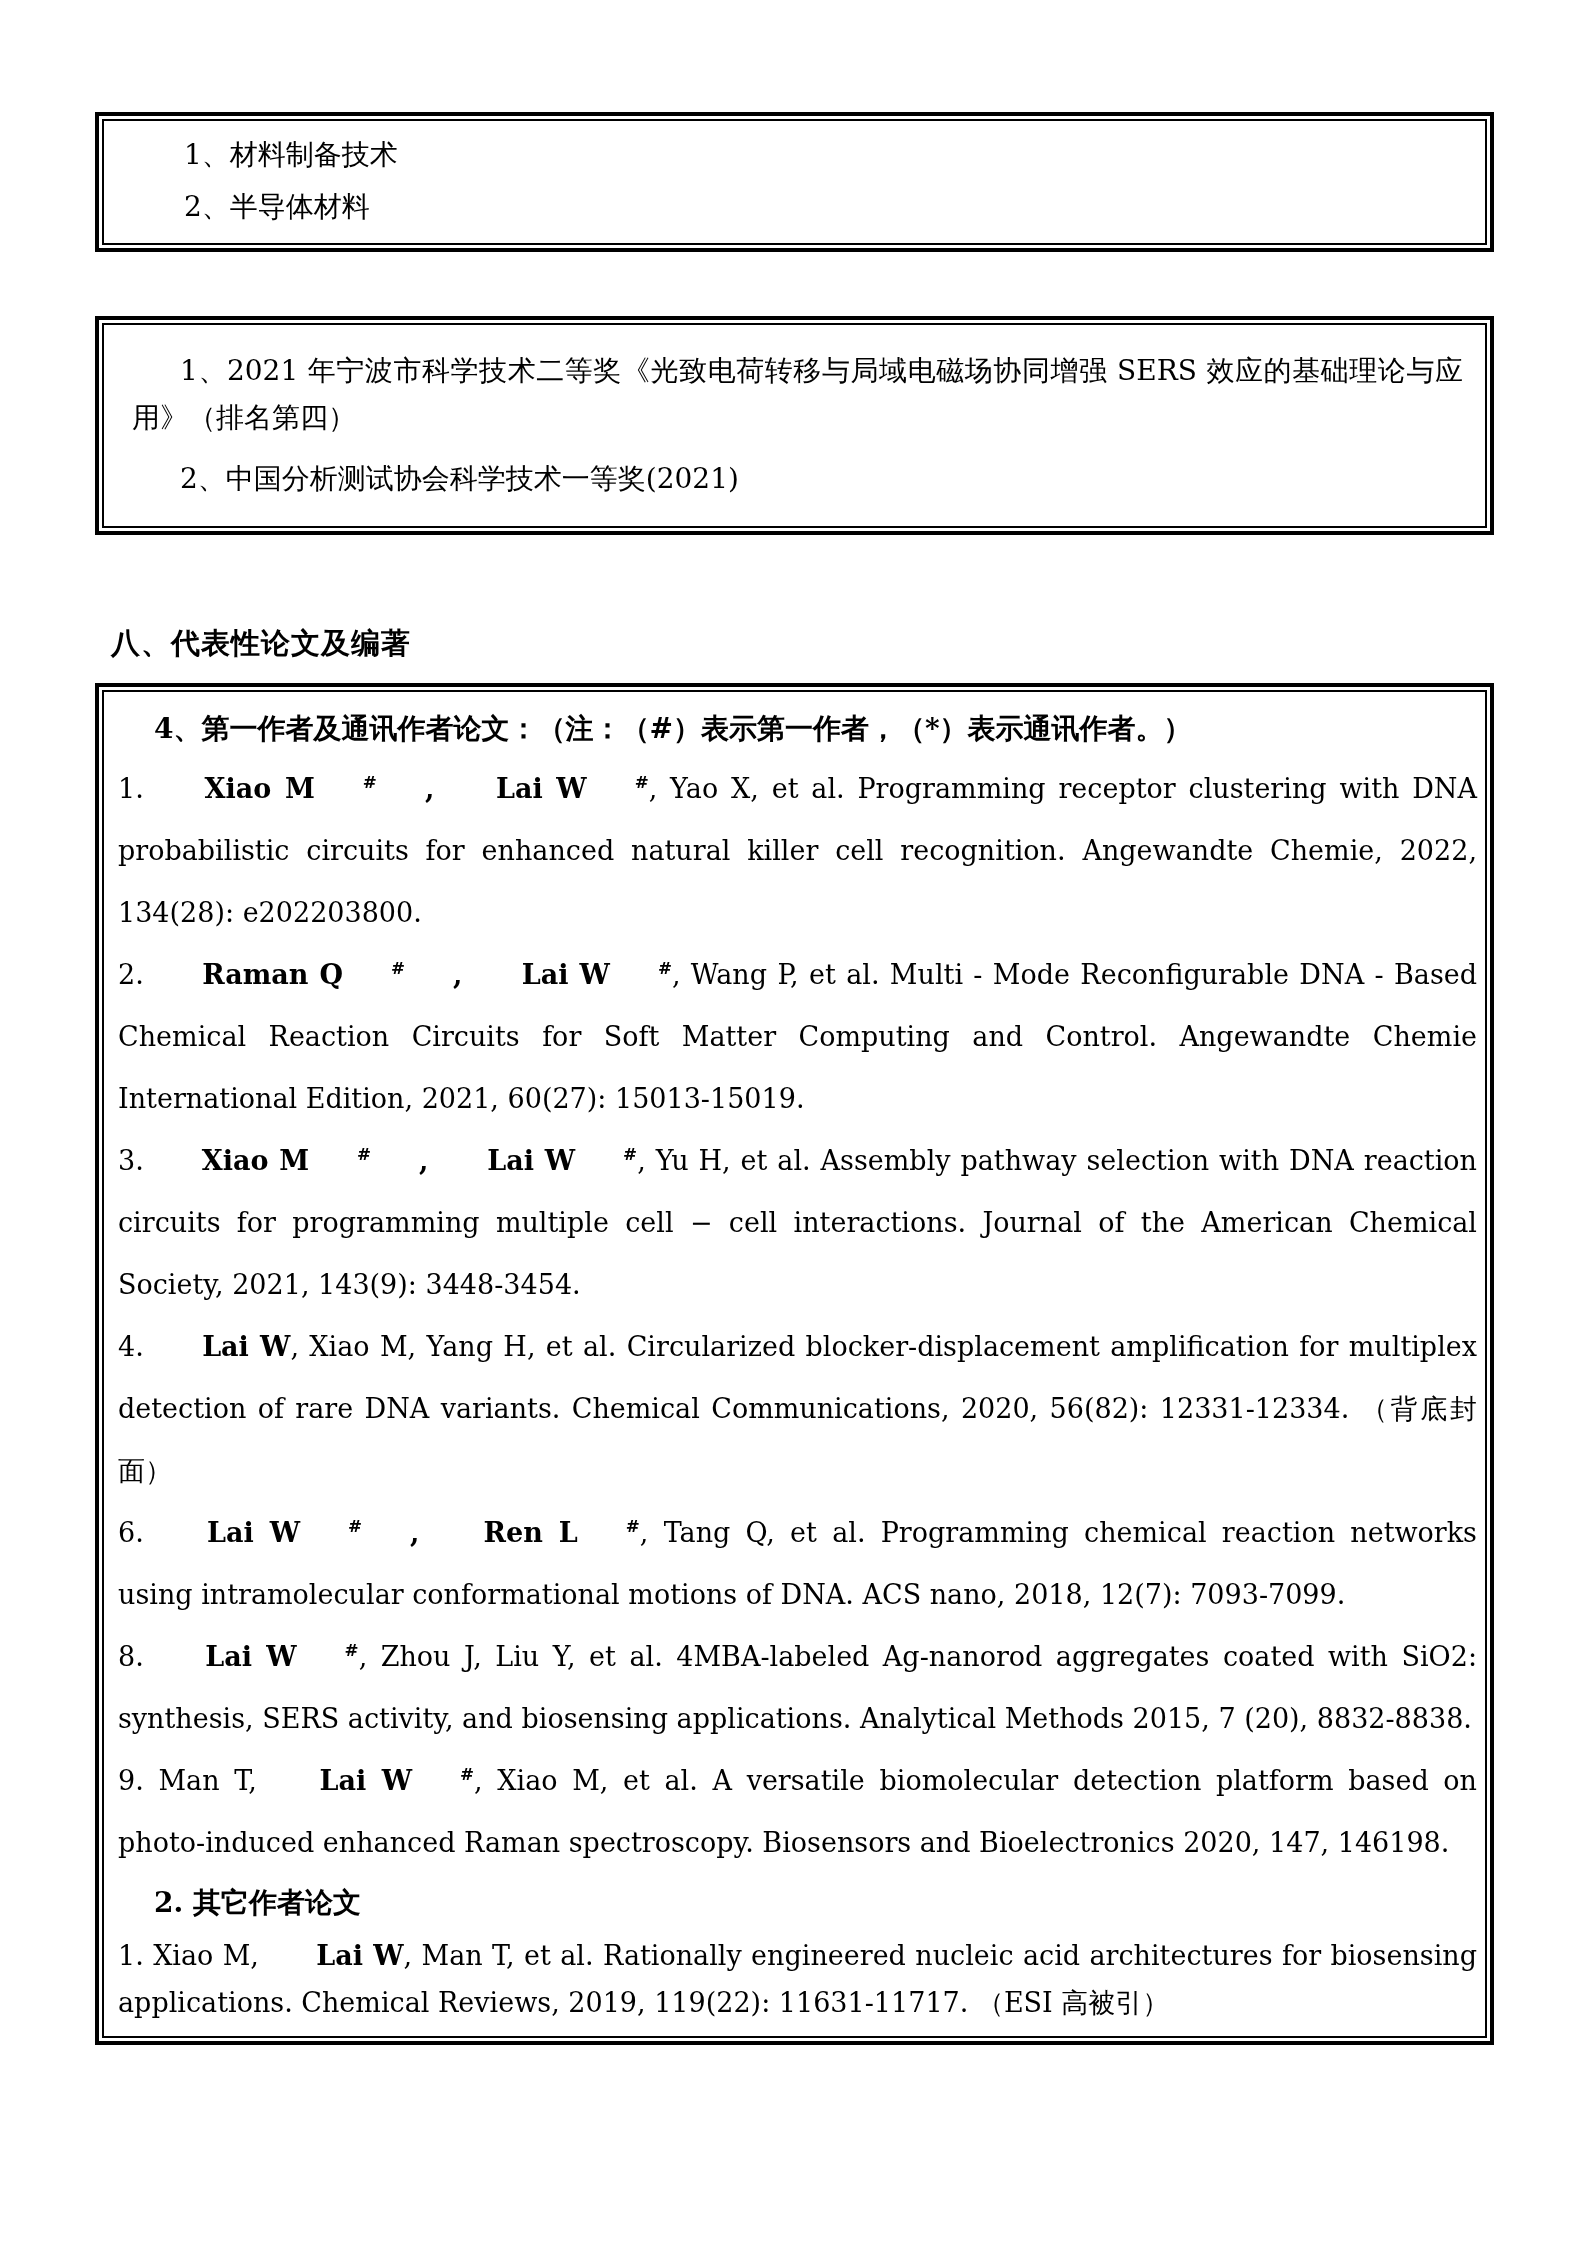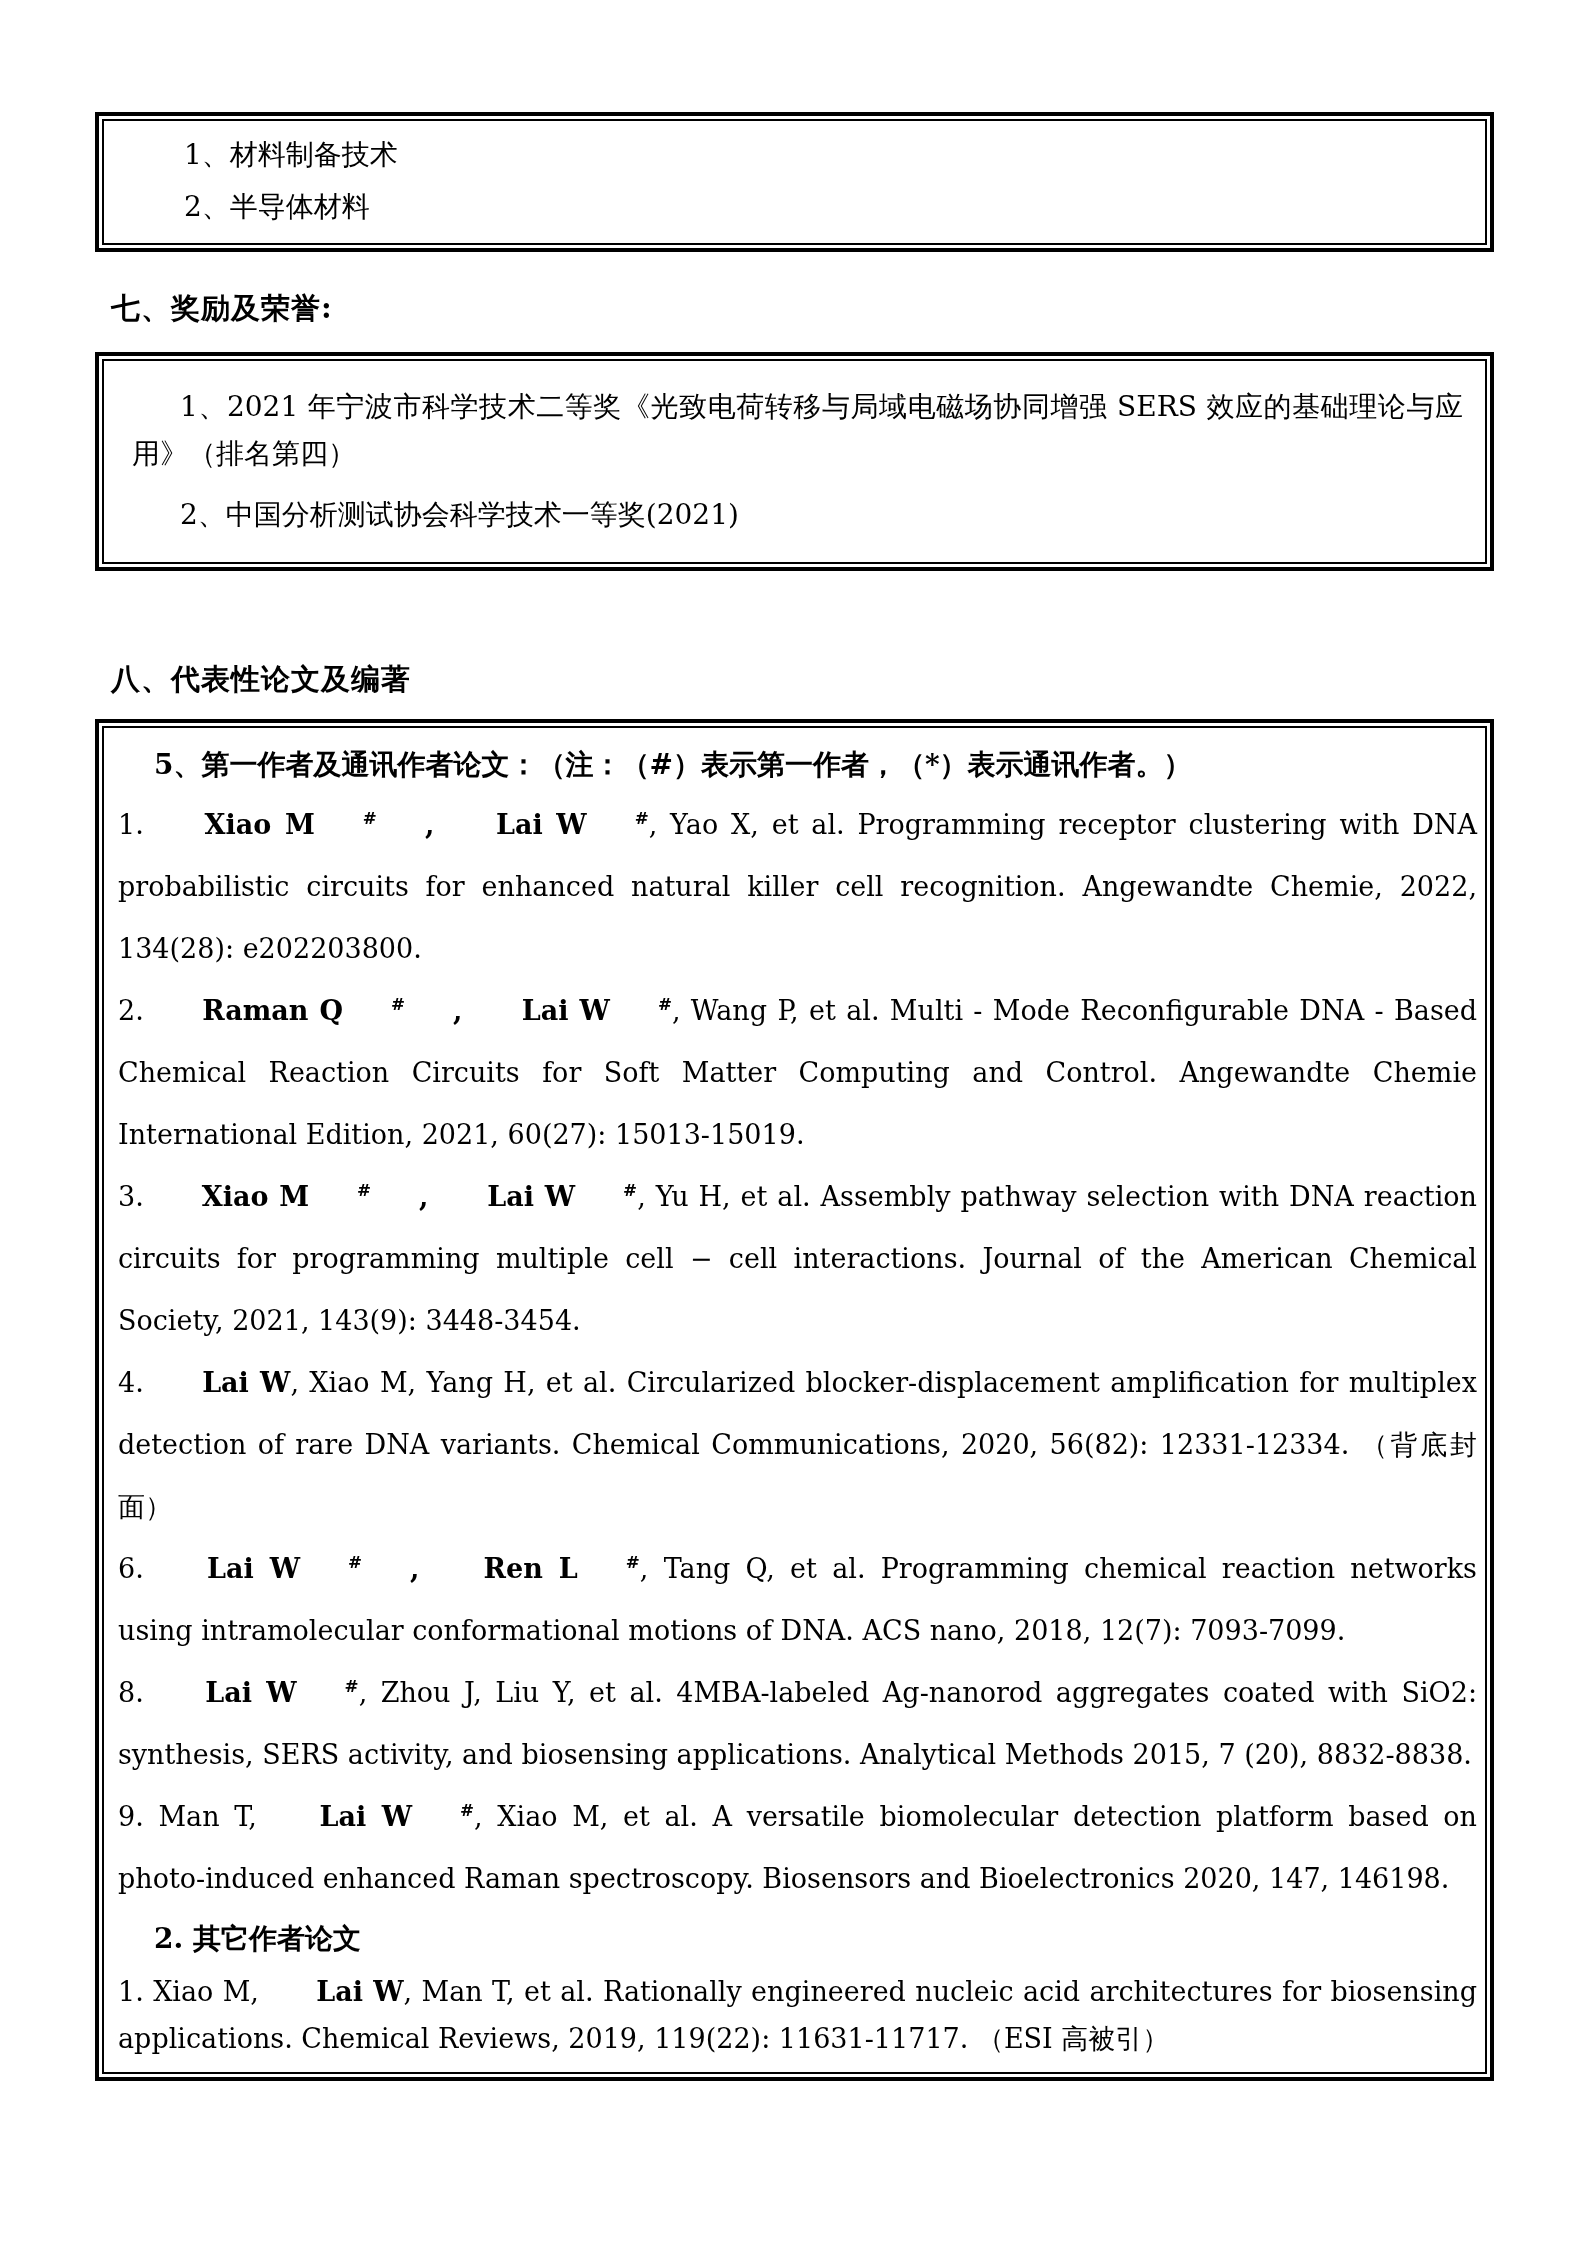--- a/index.html
+++ b/index.html
@@ -83,37 +83,36 @@
   <div class="gap-s"></div>
   <div class="dbox">
     <div class="dbox-inner">
       <p class="cn-item">1、材料制备技术</p>
       <p class="cn-item">2、半导体材料</p>
     </div>
   </div>
 
   <div class="gap-m"></div>
 
-  <h2 class="sec-heading">七、奖励及荣誉:</h2>
   <div class="gap-s"></div>
   <div class="dbox">
     <div class="dbox-inner">
       <p class="award-item">1、2021 年宁波市科学技术二等奖《光致电荷转移与局域电磁场协同增强 SERS 效应的基础理论与应用》（排名第四）</p>
       <p class="award-item">2、中国分析测试协会科学技术一等奖(2021)</p>
     </div>
   </div>
 
   <div class="gap-l"></div>
 
   <h2 class="sec-heading">八、代表性论文及编著</h2>
   <div class="gap-box"></div>
   <div class="dbox">
     <div class="dbox-inner">
 
-      <p class="pub-sub-title">5、第一作者及通讯作者论文：（注：（#）表示第一作者，（*）表示通讯作者。）</p>
+      <p class="pub-sub-title">4、第一作者及通讯作者论文：（注：（#）表示第一作者，（*）表示通讯作者。）</p>
 
       <p class="pub"><span>1. </span><span class="b">Xiao M</span><sup class="b">#</sup><span class="b">, </span><span class="b">Lai W</span><sup class="b">#</sup><span>, Yao X, et al. Programming receptor clustering with DNA probabilistic circuits for enhanced natural killer cell recognition. Angewandte Chemie, 2022, 134(28): e202203800.</span></p>
       <p class="pub"><span>2. </span><span class="b">Raman Q</span><sup class="b">#</sup><span class="b">, </span><span class="b">Lai W</span><sup class="b">#</sup><span>, Wang P, et al. Multi - Mode Reconfigurable DNA - Based Chemical Reaction Circuits for Soft Matter Computing and Control. Angewandte Chemie International Edition, 2021, 60(27): 15013-15019.</span></p>
       <p class="pub"><span>3. </span><span class="b">Xiao M</span><sup class="b">#</sup><span class="b">, </span><span class="b">Lai W</span><sup class="b">#</sup><span>, Yu H, et al. Assembly pathway selection with DNA reaction circuits for programming multiple cell − cell interactions. Journal of the American Chemical Society, 2021, 143(9): 3448-3454.</span></p>
       <p class="pub"><span>4. </span><span class="b">Lai W</span><span>, Xiao M, Yang H, et al. Circularized blocker-displacement amplification for multiplex detection of rare DNA variants. Chemical Communications, 2020, 56(82): 12331-12334. （背底封面）</span></p>
       <p class="pub"><span>6. </span><span class="b">Lai W</span><sup class="b">#</sup><span class="b">, </span><span class="b">Ren L</span><sup class="b">#</sup><span>, Tang Q, et al. Programming chemical reaction networks using intramolecular conformational motions of DNA. ACS nano, 2018, 12(7): 7093-7099.</span></p>
       <p class="pub"><span>8. </span><span class="b">Lai W</span><sup class="b">#</sup><span>, Zhou J, Liu Y, et al. 4MBA-labeled Ag-nanorod aggregates coated with SiO2: synthesis, SERS activity, and biosensing applications. Analytical Methods 2015, 7 (20), 8832-8838.</span></p>
       <p class="pub"><span>9. Man T, </span><span class="b">Lai W</span><sup class="b">#</sup><span>, Xiao M, et al. A versatile biomolecular detection platform based on photo-induced enhanced Raman spectroscopy. Biosensors and Bioelectronics 2020, 147, 146198.</span></p>
 
       <p class="pub-sub-title">2. 其它作者论文</p>

